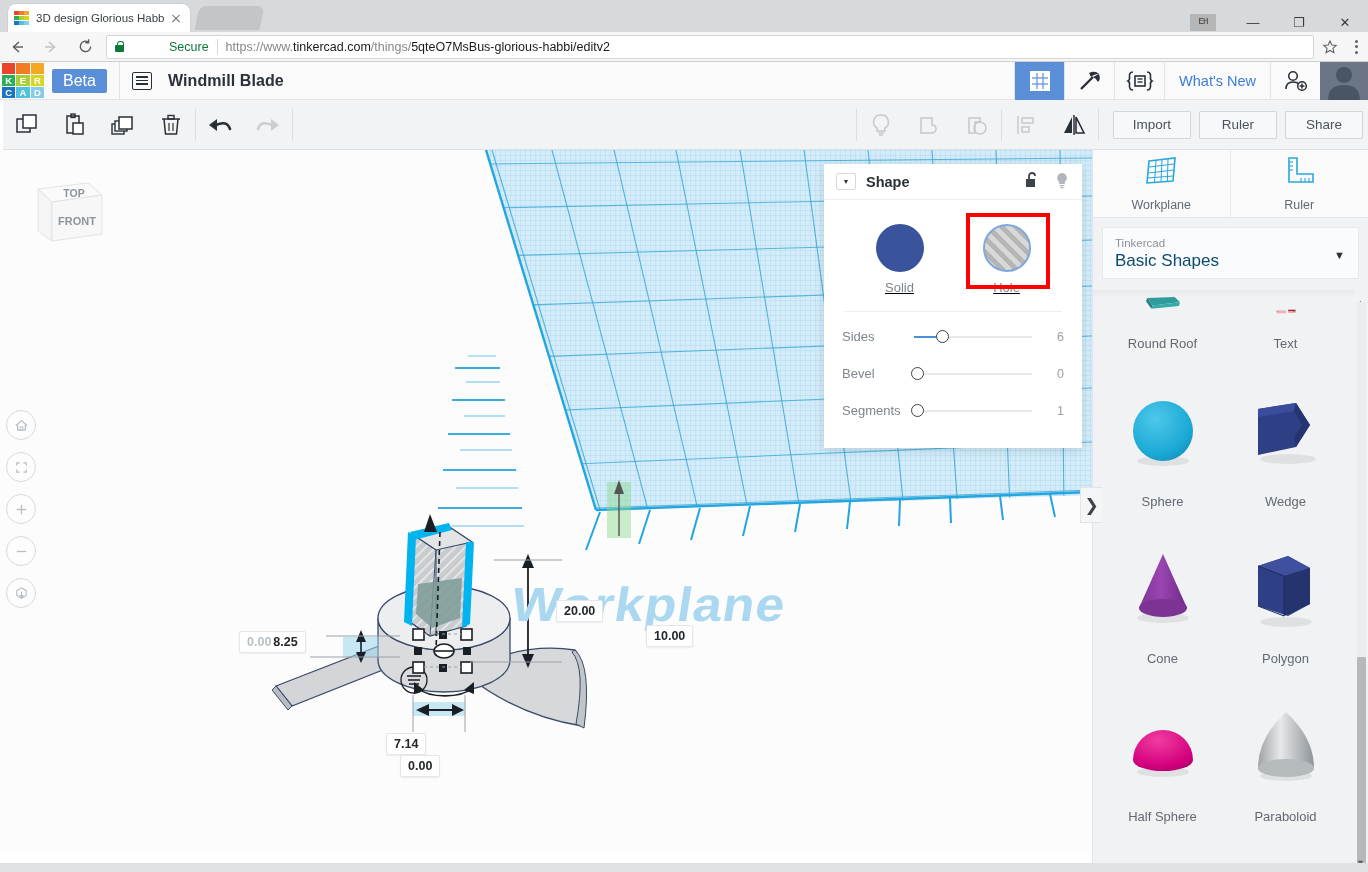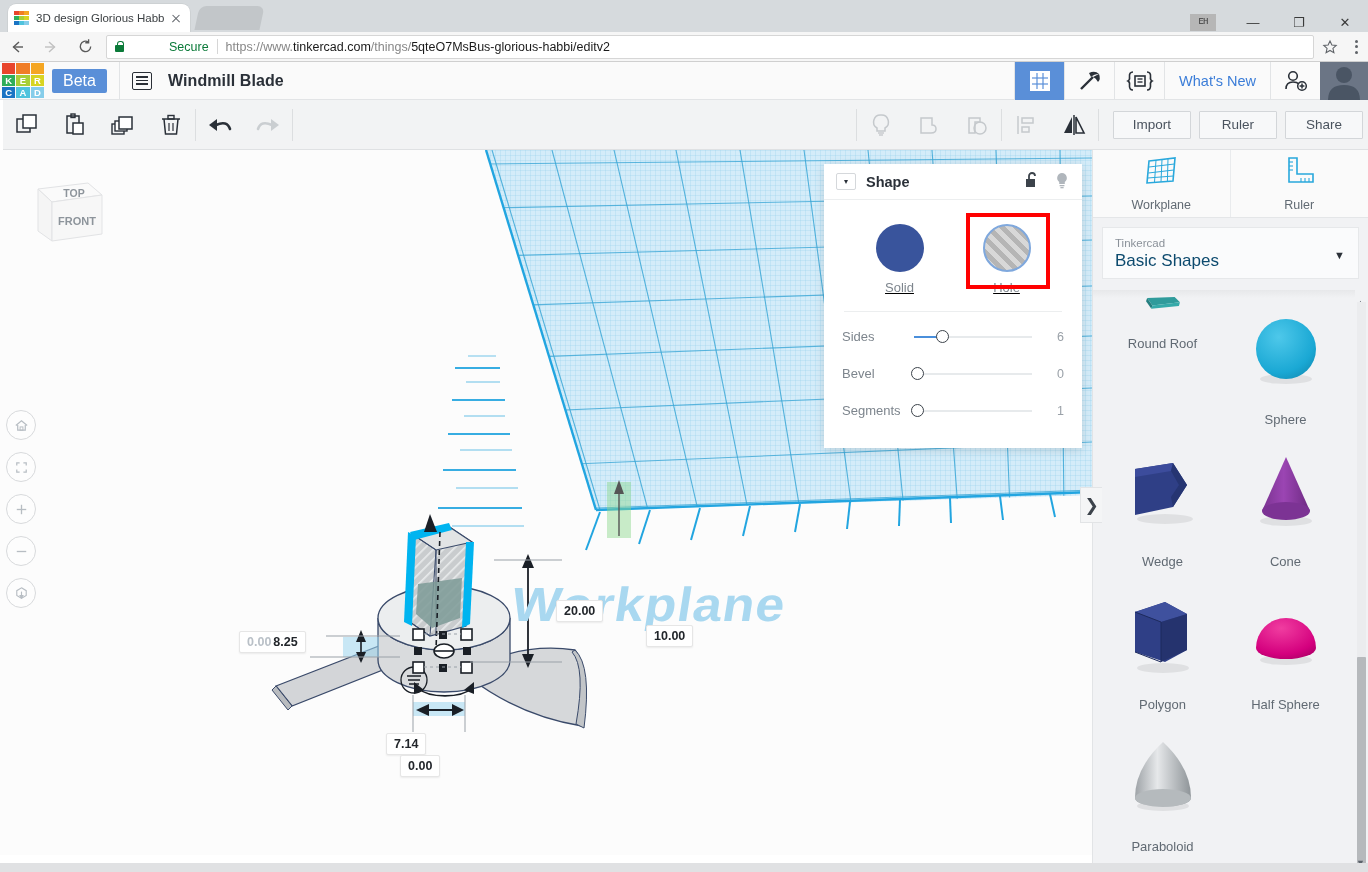--- a/index.html
+++ b/index.html
@@ -842,20 +842,28 @@
     <div class="sb-grid">
 
       <div class="sb-item clip">
         <svg width="84" height="34" viewBox="0 0 84 34">
           <polygon points="12,2 64,0 74,10 22,16" fill="#2f9b9b"></polygon>
           <polygon points="12,2 22,16 20,22 10,8" fill="#247f80"></polygon>
           <polygon points="22,16 74,10 72,17 20,22" fill="#35aaa9"></polygon>
         </svg>
         <span class="sb-item-label">Round Roof</span>
       </div>
+      <div class="sb-item clip">
+        <svg width="84" height="34" viewBox="0 0 84 34">
+          <rect x="24" y="26" width="18" height="5" fill="#d94444"></rect>
+          <rect x="46" y="24" width="14" height="6" fill="#b51d28"></rect>
+          <ellipse cx="42" cy="30" rx="28" ry="4" fill="#f4f5f6" opacity="0.65"></ellipse>
+        </svg>
+        <span class="sb-item-label">Text</span>
+      </div>
 
       <div class="sb-item">
         <svg class="shape-thumb" viewBox="0 0 84 84">
           <defs>
               <radialGradient id="gSph" cx="0.38" cy="0.3" r="0.85">
             <stop offset="0" stop-color="#4ec8ea"></stop>
                 <stop offset="0.7" stop-color="#1aa8d4"></stop>
                 <stop offset="1" stop-color="#1189b0"></stop>
           </radialGradient>
             </defs>

